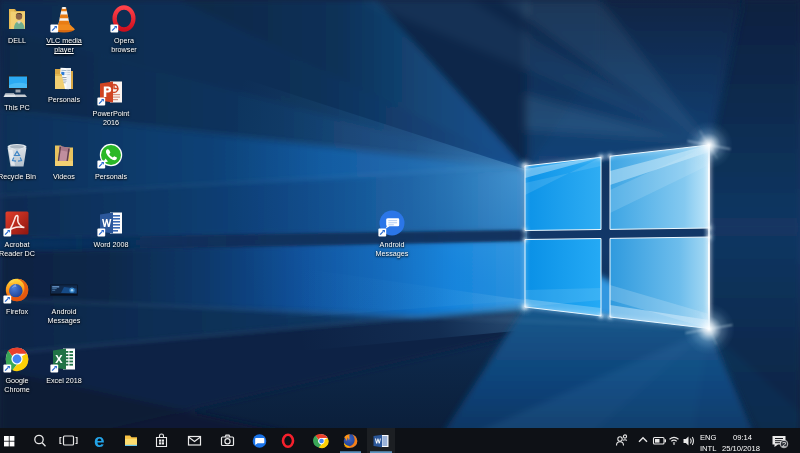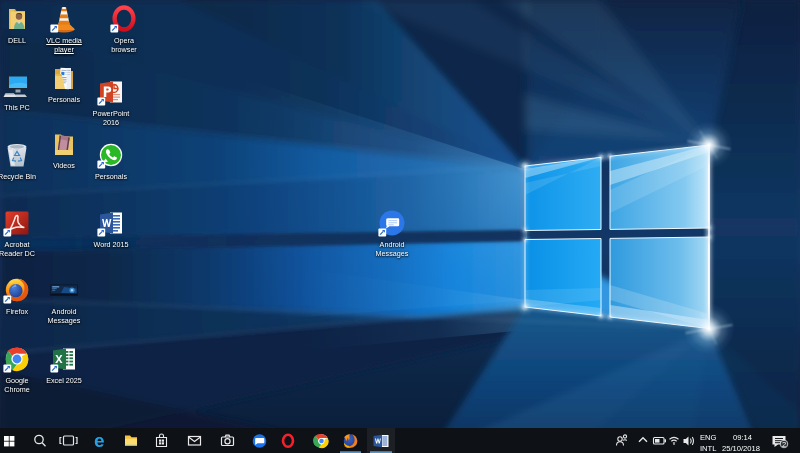--- a/index.html
+++ b/index.html
@@ -349,21 +349,21 @@
 <ellipse cx="14" cy="5.8" rx="7" ry="1.8" fill="#aab6c2"></ellipse>
 <path d="M4.5,6.5 L7.5,25.5 L20.5,25.5 L23.5,6.5 Q14,10 4.5,6.5 Z" fill="url(#rbg)" opacity="0.92"></path>
 <path d="M6,9 L8.2,24.5 L12,24.8 L9.5,8.5 Z" fill="#fff" opacity="0.55"></path>
 <path d="M11.5,14.5 L14,10.5 L16.5,14.5 Z" fill="none" stroke="#3f85c6" stroke-width="1.2"></path>
 <path d="M10.8,16.5 L9.5,19.5 L13,20.2" fill="none" stroke="#3f85c6" stroke-width="1.2"></path>
 <path d="M17.2,16.5 L18.5,19.5 L15,20.2" fill="none" stroke="#3f85c6" stroke-width="1.2"></path>
 </svg>
 <div class="lb">Recycle Bin</div>
 </div>
 
-<div class="di" style="left:36px;top:130px;">
+<div class="di" style="left:36px;top:141px;">
 <svg class="ic" width="28" height="28" viewBox="0 0 28 28">
 <path d="M5,4.5 L11,4.5 L12.5,6.5 L23,6.5 L23,25 L5,25 Z" fill="#e8c35f"></path>
 <path d="M9.5,5 L20,7 L17.5,24.5 L8,22.5 Z" fill="#c08e9e"></path>
 <path d="M9.5,5 L20,7 L19.4,11 L8.9,9 Z" fill="#a97888"></path>
 <path d="M18.2,7.4 L19.6,7.7 L17.4,23.5 L16,23.2 Z" fill="#5f3f4a"></path>
 <path d="M9.7,5.8 L11.1,6.1 L9,20.5 L7.8,19.6 Z" fill="#5f3f4a"></path>
 <path d="M5,20 L23,20 L23,25 L5,25 Z" fill="#f2cf72"></path>
 </svg>
 <div class="lb">Videos</div>
 </div>
@@ -414,21 +414,21 @@
 <rect x="15" y="21" width="6" height="1.6"></rect>
 </g>
 <path d="M3,5.5 L16,3.5 L16,24.5 L3,22.5 Z" fill="#2b579a"></path>
 <path d="M5,10 L6.6,10 L7.7,15.6 L9,10 L10.4,10 L11.7,15.6 L12.8,10 L14.4,10 L12.6,18 L10.9,18 L9.7,12.8 L8.5,18 L6.8,18 Z" fill="#fff"></path>
 <g>
         <rect x="0.4" y="19.6" width="7.8" height="7.8" rx="1" fill="#fff"></rect>
         <path d="M2.1,25.6 L5.3,22.4" stroke="#2567cf" stroke-width="1.3" fill="none"></path>
         <polygon points="4.0,20.9 6.9,20.9 6.9,23.8" fill="#2567cf"></polygon>
       </g>
     </svg>
-<div class="lb">Word 2015</div>
+<div class="lb">Word 2008</div>
 </div>
 
 <div class="di" style="left:-11px;top:276px;">
 <svg class="ic" width="28" height="28" viewBox="0 0 28 28">
 <defs>
 <radialGradient id="ffb" cx="0.35" cy="0.3" r="0.8">
 <stop offset="0" stop-color="#4a7edb"></stop>
           <stop offset="1" stop-color="#1b3d8f"></stop>
         </radialGradient>
 <linearGradient id="ffo" x1="0" y1="0" x2="0" y2="1">
@@ -496,21 +496,21 @@
 </g>
 <rect x="18.4" y="5.5" width="1" height="16.5" fill="#fdfdfd"></rect>
 <path d="M3,5.5 L16,3.5 L16,24.5 L3,22.5 Z" fill="#217346"></path>
 <path d="M5.2,18 L7.9,14 L5.4,10 L7.3,10 L8.9,12.7 L10.5,10 L12.4,10 L9.9,14 L12.6,18 L10.6,18 L8.9,15.2 L7.2,18 Z" fill="#fff"></path>
 <g>
         <rect x="0.4" y="19.6" width="7.8" height="7.8" rx="1" fill="#fff"></rect>
         <path d="M2.1,25.6 L5.3,22.4" stroke="#2567cf" stroke-width="1.3" fill="none"></path>
         <polygon points="4.0,20.9 6.9,20.9 6.9,23.8" fill="#2567cf"></polygon>
       </g>
     </svg>
-<div class="lb">Excel 2025</div>
+<div class="lb">Excel 2018</div>
 </div>
 
 <div class="di" style="left:364px;top:209px;">
 <svg class="ic" width="28" height="28" viewBox="0 0 28 28">
 <circle cx="14" cy="14" r="12.5" fill="#2b76e8"></circle>
 <path d="M10.2,9.2 L20,9.2 Q21.2,9.2 21.2,10.4 L21.2,16 Q21.2,17.2 20,17.2 L11.5,17.2 L7.6,19.8 L8.9,16.9 Q8.2,16.6 8.2,15.5 L8.2,10.4 Q8.2,9.2 10.2,9.2 Z" fill="#fff"></path>
 <rect x="10.3" y="11" width="8.8" height="1.2" fill="#bcd4f6"></rect>
 <rect x="10.3" y="13.1" width="8.8" height="1.2" fill="#bcd4f6"></rect>
 <rect x="10.3" y="15.2" width="5.5" height="1.2" fill="#bcd4f6"></rect>
 <g>

